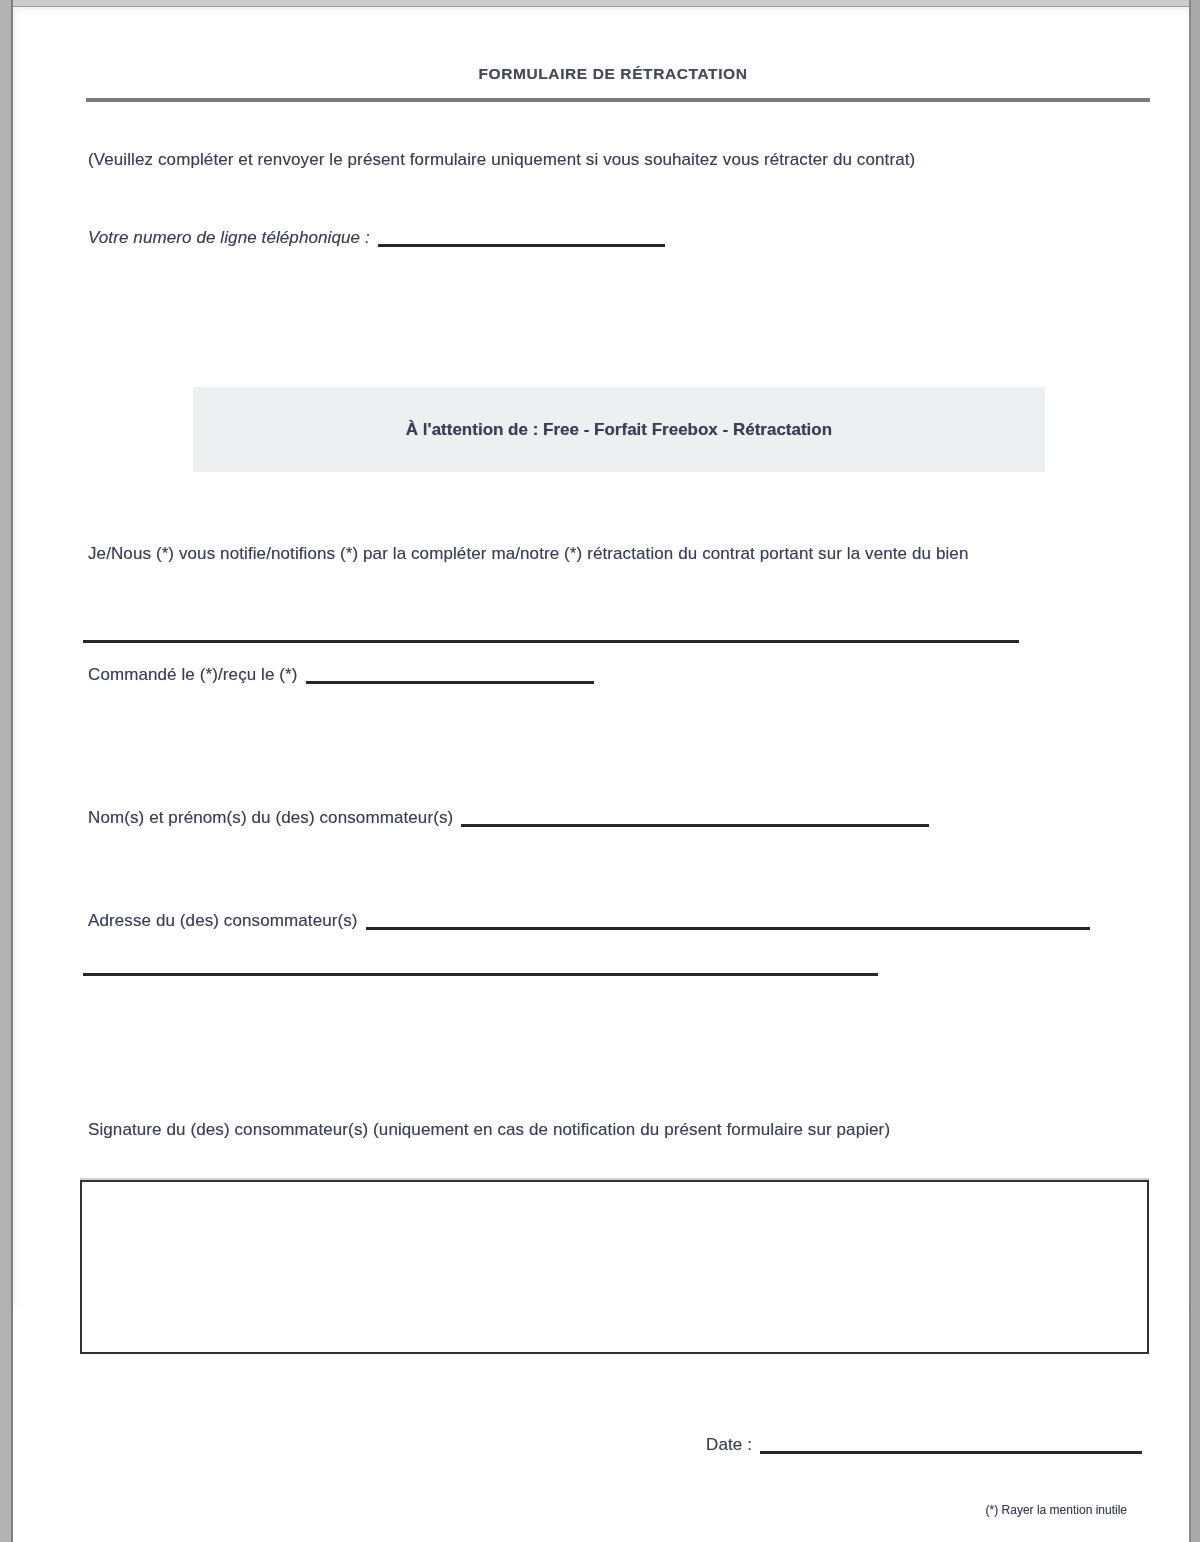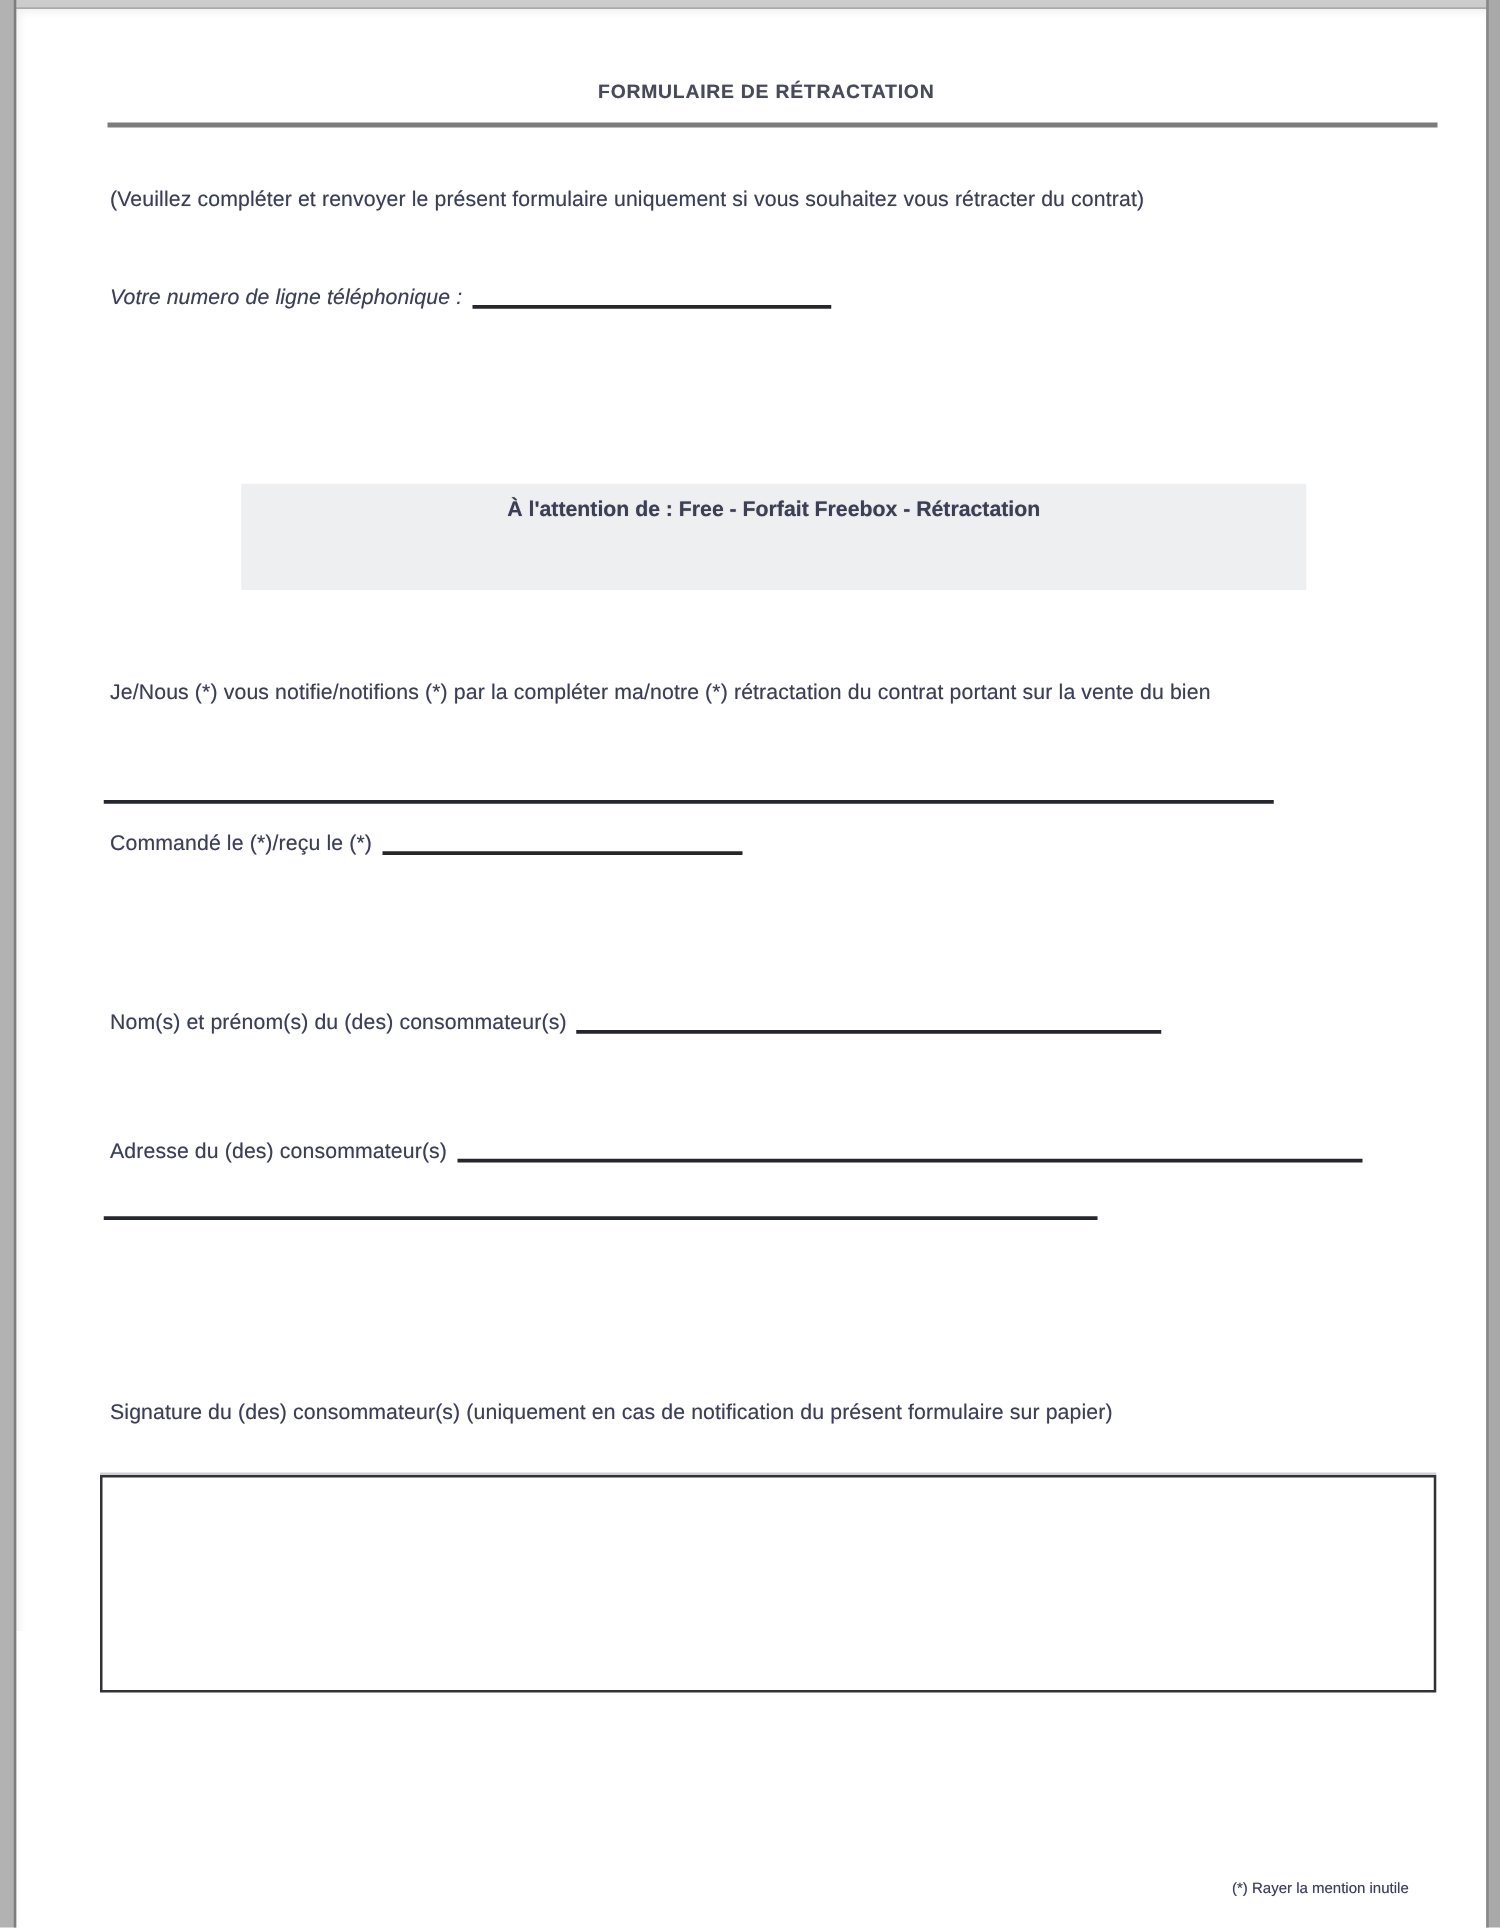--- a/index.html
+++ b/index.html
@@ -49,21 +49,21 @@
     background: #7c7c7c;
   }
   .intro { left: 75px; top: 142px; }
   .row-phone      { left: 75px;  top: 220px; font-style: italic; }
   .row-subscriber { left: 75px;  top: 302px; }
   .attention-box {
     left: 180px; top: 380px; width: 852px; height: 85px;
     background: #edeff1;
     text-align: center;
     font-size: 17px; font-weight: bold; line-height: 31px;
-    padding-top: 5px; box-sizing: border-box;
+    padding-top: 27px; box-sizing: border-box;
     text-shadow: 0 0 0.7px rgba(30,30,50,0.5);
   }
   .notice { left: 75px; top: 532px; width: 1085px; line-height: 30px; }
   .notice div { white-space: nowrap; }
   .blank {
     display: inline-block;
     border-bottom: 3px solid #26272c;
     height: 14px;
     margin-left: 8px;
     vertical-align: -4px;
@@ -130,20 +130,23 @@
   <div class="abs txt row-address">
     <span>Adresse du (des) consommateur(s)</span><span class="blank blank-address"></span>
   </div>
 
   <div class="abs line-full-2"></div>
 
   <div class="abs txt sig-label">Signature du (des) consommateur(s) (uniquement en cas de notification du présent formulaire sur papier)</div>
 
   <div class="abs sig-box"></div>
 
+  <div class="abs txt row-date">
+    <span>Date :</span><span class="blank blank-date"></span>
+  </div>
 
   <div class="abs footnote">(*) Rayer la mention inutile</div>
 
 </div>
 
 <div class="edge-top"></div>
 <div class="edge-left"></div>
 <div class="edge-right"></div>
 
 </body></html>

